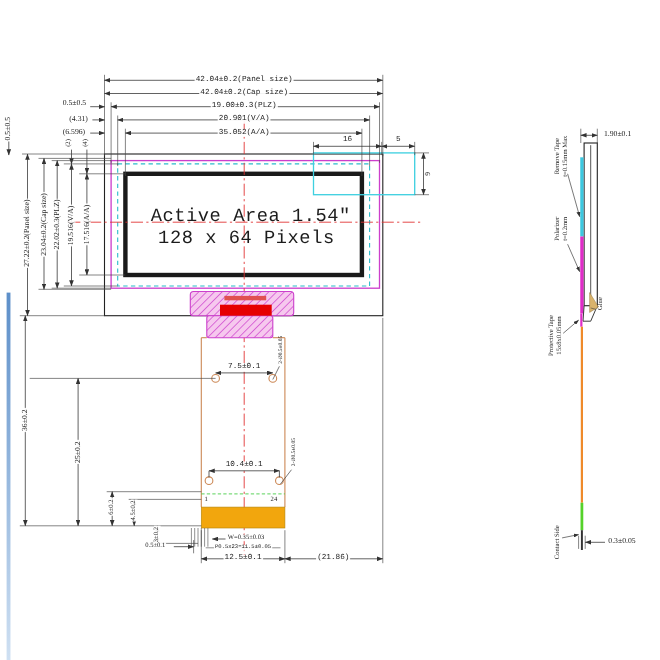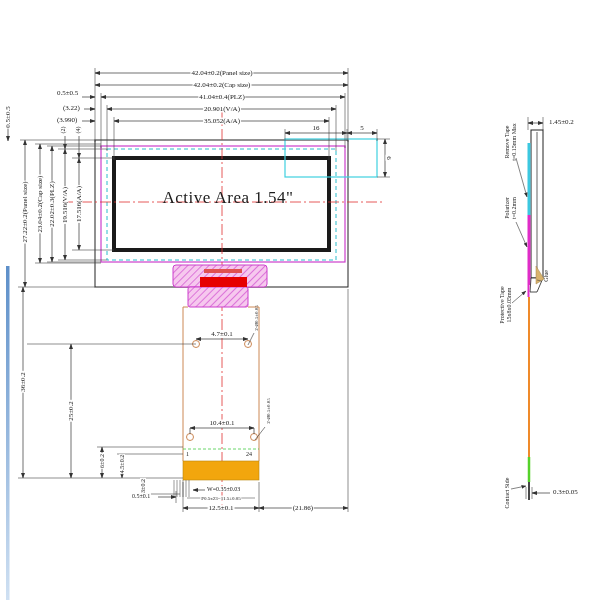--- a/index.html
+++ b/index.html
@@ -1,21 +1,21 @@
 <!DOCTYPE html>
 <html><head>
 <meta charset="utf-8">
 <style>
   html,body{margin:0;padding:0;background:#fff;}
   #stage{position:relative;width:600px;height:600px;background:#ffffff;overflow:hidden;
          font-family:"Liberation Serif","DejaVu Serif",serif;color:#1c1c1c;}
   #draw{position:absolute;left:0;top:0;}
   .lbl{position:absolute;font-size:7px;line-height:1;white-space:nowrap;
        background:rgba(255,255,255,.92);padding:0 1px;color:#1c1c1c;}
-  .c{transform:translate(-50%,-50%);}
+  .c{transform:translate(-50%,-50%);font-family:Liberation Mono, monospace;}
   .r{transform:translate(-50%,-50%) rotate(-90deg);}
   .r2{transform:translate(-50%,-50%) rotate(-90deg);text-align:center;}
   .r2 span{display:block;line-height:1.15;}
   .sm{font-size:6px;}
   .xs{font-size:5px;}
   .t{font-size:17px;background:transparent;letter-spacing:.5px;}
   .nb{background:transparent;}
 </style>
 </head>
 <body>
@@ -178,61 +178,62 @@
     <line x1="512" y1="303" x2="526" y2="291" stroke="#333" stroke-width=".6" marker-end="url(#ma)"></line>
     <line x1="511" y1="489" x2="526" y2="486" stroke="#333" stroke-width=".6" marker-end="url(#ma)"></line>
     <line x1="541" y1="281" x2="537" y2="280" stroke="#333" stroke-width=".5"></line>
     <line x1="526" y1="487" x2="526" y2="499" stroke="#444" stroke-width=".6"></line>
     <line x1="532" y1="487" x2="532" y2="499" stroke="#444" stroke-width=".6"></line>
     <line x1="532" y1="493" x2="550" y2="493" stroke="#333" stroke-width=".7" marker-start="url(#mb)"></line>
   </g>
 </svg>
 
 <span class="lbl t c" style="left:228px;top:197px">Active Area 1.54"</span>
+<span class="lbl t c" style="left:224px;top:217px">128 x 64 Pixels</span>
 
 <span class="lbl c" style="left:222px;top:73px">42.04±0.2(Panel size)</span>
 <span class="lbl c" style="left:222px;top:85px">42.04±0.2(Cap size)</span>
-<span class="lbl c" style="left:222px;top:97px">41.04±0.4(PLZ)</span>
+<span class="lbl c" style="left:222px;top:97px">19.00±0.3(PLZ)</span>
 <span class="lbl c" style="left:222px;top:109px">20.901(V/A)</span>
 <span class="lbl c" style="left:222px;top:121px">35.052(A/A)</span>
 <span class="lbl" style="left:56px;top:90px">0.5±0.5</span>
-<span class="lbl" style="left:62px;top:105px">(3.22)</span>
-<span class="lbl" style="left:56px;top:117px">(3.990)</span>
+<span class="lbl" style="left:62px;top:105px">(4.31)</span>
+<span class="lbl" style="left:56px;top:117px">(6.596)</span>
 <span class="lbl c" style="left:316px;top:128px">16</span>
 <span class="lbl c" style="left:362px;top:128px">5</span>
 <span class="lbl r" style="left:389px;top:158px">9</span>
 <span class="lbl r sm" style="left:63px;top:130px">(2)</span>
 <span class="lbl r sm" style="left:78px;top:130px">(4)</span>
 
 <span class="lbl r" style="left:25px;top:212px">27.22±0.2(Panel size)</span>
 <span class="lbl r" style="left:40px;top:204px">23.04±0.2(Cap size)</span>
 <span class="lbl r" style="left:52px;top:204px">22.02±0.3(PLZ)</span>
 <span class="lbl r" style="left:65px;top:205px">19.516(V/A)</span>
 <span class="lbl r" style="left:79px;top:204px">17.516(A/A)</span>
 <span class="lbl r" style="left:8px;top:117px">0.5±0.5</span>
 
 <span class="lbl r" style="left:23px;top:382px">36±0.2</span>
 <span class="lbl r" style="left:71px;top:411px">25±0.2</span>
 <span class="lbl r sm" style="left:102px;top:461px">6±0.2</span>
 <span class="lbl r sm" style="left:122px;top:464px">4.5±0.2</span>
 <span class="lbl r sm" style="left:143px;top:486px">3±0.2</span>
 <span class="lbl sm" style="left:131px;top:493px">0.5±0.1</span>
 
-<span class="lbl c" style="left:222px;top:334px">4.7±0.1</span>
+<span class="lbl c" style="left:222px;top:334px">7.5±0.1</span>
 <span class="lbl r xs nb" style="left:256px;top:318px">2-Ø0.5±0.05</span>
 <span class="lbl c" style="left:222px;top:423px">10.4±0.1</span>
 <span class="lbl r xs nb" style="left:268px;top:411px">2-Ø0.5±0.05</span>
 <span class="lbl sm nb" style="left:185px;top:451px">1</span>
 <span class="lbl sm nb" style="left:245px;top:451px">24</span>
 <span class="lbl sm" style="left:206px;top:486px">W=0.35±0.03</span>
 <span class="lbl xs c" style="left:221px;top:498px">P0.5x23=11.5±0.05</span>
 <span class="lbl c" style="left:221px;top:508px">12.5±0.1</span>
 <span class="lbl c" style="left:303px;top:508px">(21.86)</span>
 
-<span class="lbl" style="left:548px;top:119px">1.45±0.2</span>
+<span class="lbl" style="left:548px;top:119px">1.90±0.1</span>
 <div class="lbl r2 sm nb" style="left:511px;top:142px">
   <span>Remove Tape</span>
   <span>t=0.15mm Max</span>
 </div>
 <div class="lbl r2 sm nb" style="left:511px;top:208px">
   <span>Polarizer</span>
   <span>t=0.2mm</span>
 </div>
 <span class="lbl r sm nb" style="left:546px;top:276px">Glue</span>
 <div class="lbl r2 sm nb" style="left:506px;top:305px">

